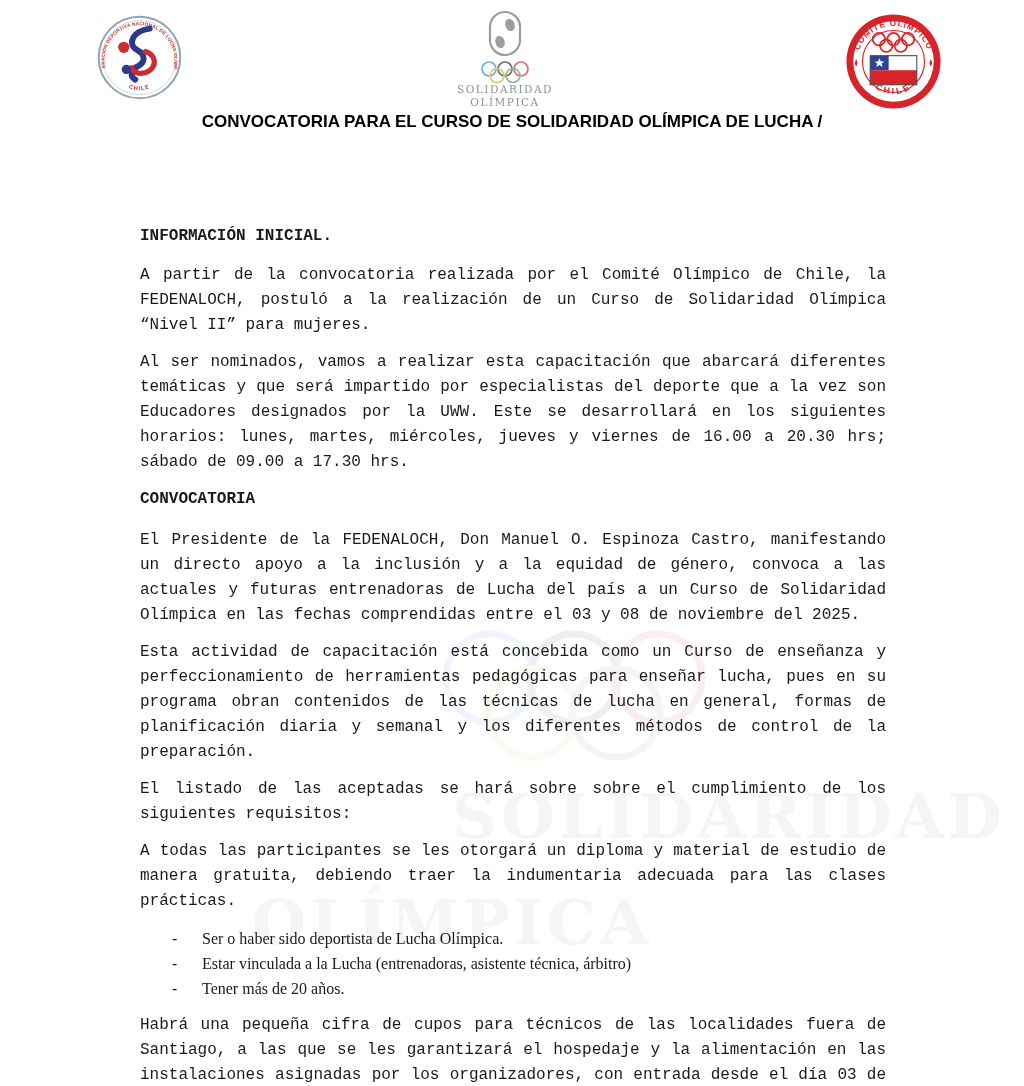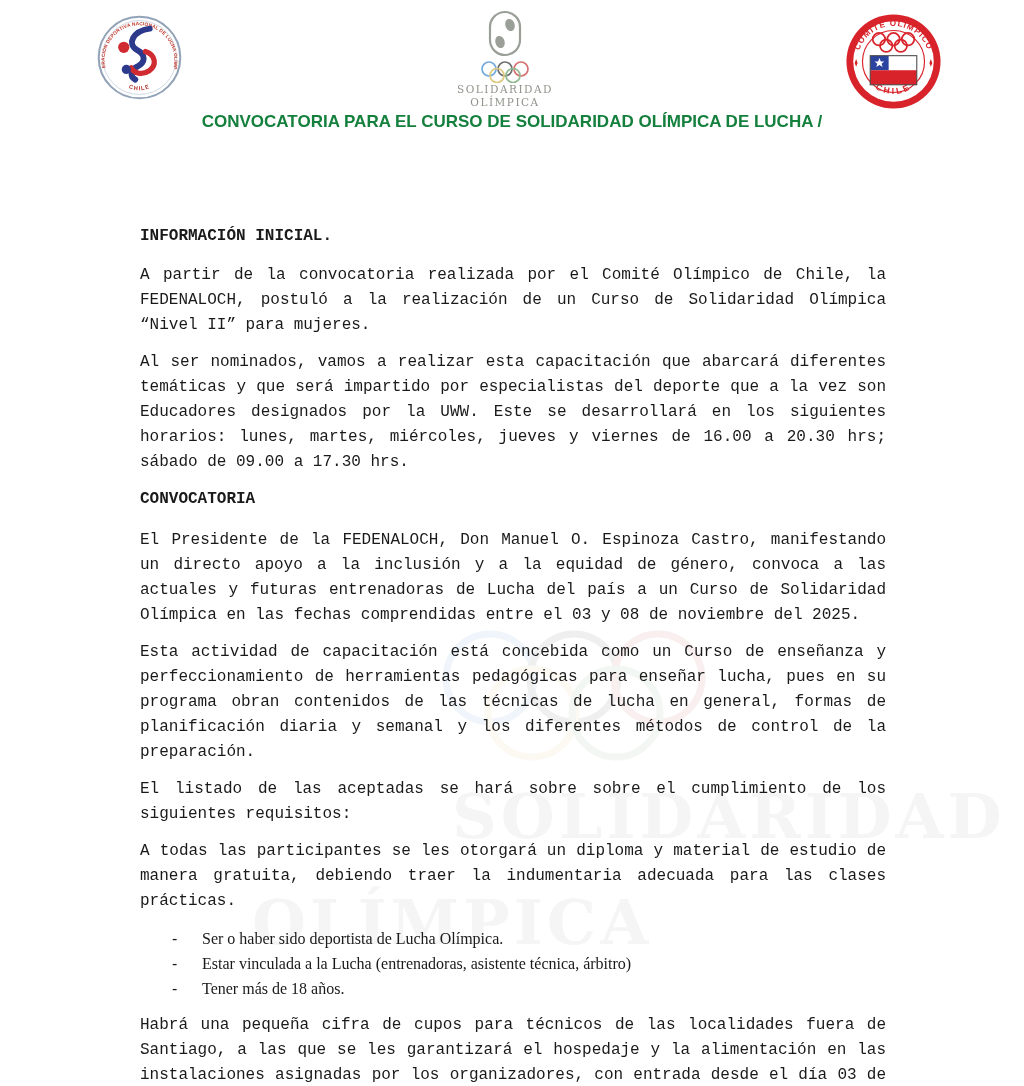--- a/index.html
+++ b/index.html
@@ -25,21 +25,21 @@
   .logo-right{left:845px;top:13px;width:97px;height:99px;}
   .logo svg{display:block;width:100%;}
   .logo-center svg{width:104px;height:74px;margin:0 auto;}
   .sol-text{
     font-family:"DejaVu Serif",serif;color:#8f948b;font-size:10.5px;
     letter-spacing:1.5px;line-height:13px;text-align:center;white-space:nowrap;
   }
 
   
   .title{position:absolute;top:112px;left:0;width:100%;text-align:center;z-index:1;
-         font-weight:bold;font-size:17px;color:#15803d;}
+         font-weight:bold;font-size:17px;color:#000000;}
   .title-line1{margin-bottom:21px;}
 
   
   .content{position:absolute;left:140px;top:224px;width:746px;z-index:1;
            font-size:16px;line-height:25px;}
   .content p{margin:0 0 12px 0;font-family:Liberation Mono, monospace;}
   .para{text-align:justify;}
   .h{font-weight:bold;margin-bottom:14px !important;}
   .h-center{text-align:left;margin:6px 0 16px 0 !important;}
 
@@ -155,20 +155,20 @@
       <li class="req">
         <span class="dash">-</span>
         <span class="req-text">Ser o haber sido deportista de Lucha Olímpica.</span>
       </li>
       <li class="req">
         <span class="dash">-</span>
         <span class="req-text">Estar vinculada a la Lucha (entrenadoras, asistente técnica, árbitro)</span>
       </li>
       <li class="req">
         <span class="dash">-</span>
-        <span class="req-text">Tener más de 18 años.</span>
+        <span class="req-text">Tener más de 20 años.</span>
       </li>
     </ul>
 
     <p class="para">Habrá una pequeña cifra de cupos para  técnicos de las localidades fuera de Santiago, a las que se les garantizará el hospedaje y la alimentación en las instalaciones asignadas por los organizadores, con entrada desde el día  03  de noviembre (14.00 hrs) y la salida el domingo 09 del mismo mes a las 09.00 hrs.</p>
   </div>
 
 </div>
 
 </body></html>

